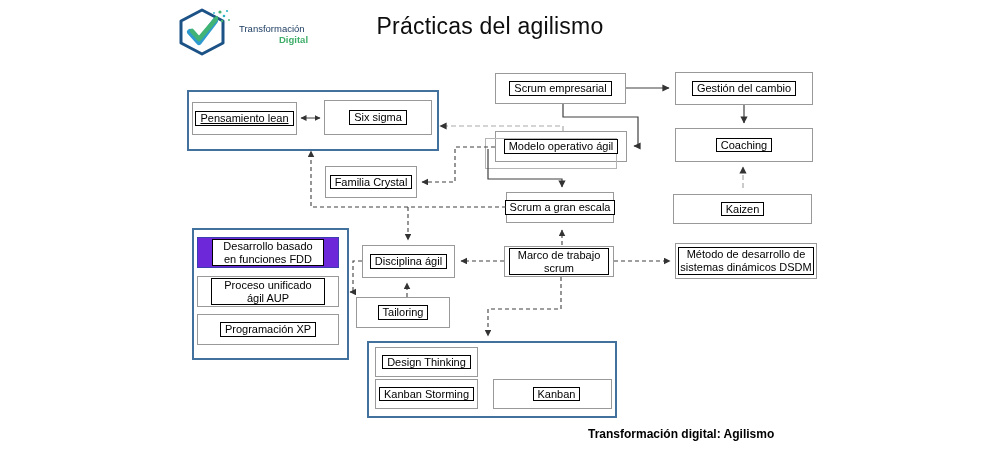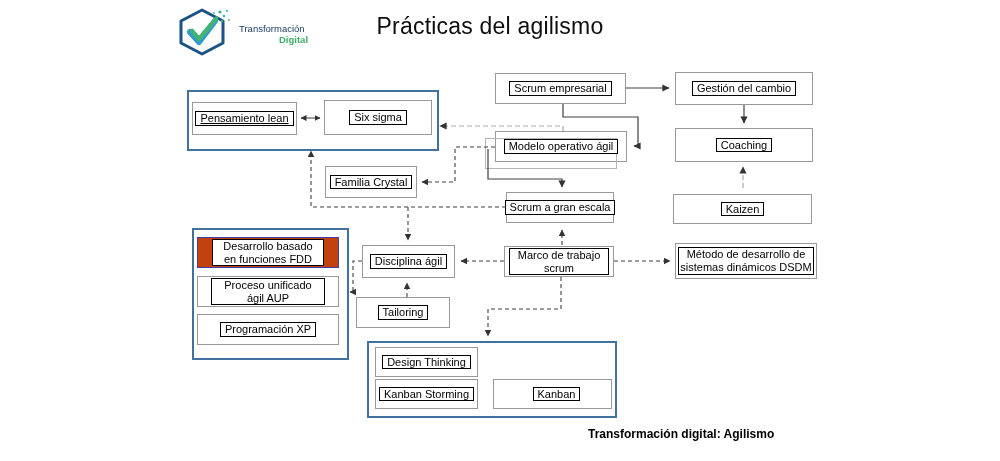--- a/index.html
+++ b/index.html
@@ -10,21 +10,21 @@
   .title{position:absolute;left:340px;top:13px;width:300px;text-align:center;
     font-size:23px;color:#0d0d0d;letter-spacing:0.2px;}
   .footer{position:absolute;left:588px;top:427px;font-size:12px;font-weight:bold;color:#000;}
   .logo{position:absolute;left:176px;top:8px;display:flex;align-items:center;gap:7px;}
   .logo-text{display:flex;flex-direction:column;line-height:1.2;margin-top:4px;}
   .logo-text .l1{font-size:9.5px;font-weight:normal;color:#17375e;}
   .logo-text .l2{font-size:9.5px;font-weight:bold;color:#3fae6a;margin-left:40px;}
   .group{position:absolute;border:2px solid #41719c;background:transparent;z-index:1;}
   .node{position:absolute;background:#fff;border:1px solid #999;
     display:flex;align-items:center;justify-content:center;z-index:2;box-sizing:border-box;}
-  .node.blue{background:#c2410c;border-color:#3a3eae;}
+  .node.blue{background:#6d28d9;border-color:#3a3eae;}
   .node.shadowed::before{content:"";position:absolute;left:-11px;top:6px;width:100%;height:100%;
     border:1px solid #b5b5b5;z-index:-1;background:transparent;}
   .lbl{border:1.5px solid #000;background:#fff;padding:0 4px;font-size:11px;line-height:1.16;
     text-align:center;color:#000;white-space:nowrap;}
   .lbl.multi{white-space:normal;}
   svg.wires{position:absolute;left:0;top:0;z-index:3;pointer-events:none;}
 </style>
 </head>
 <body>
 

